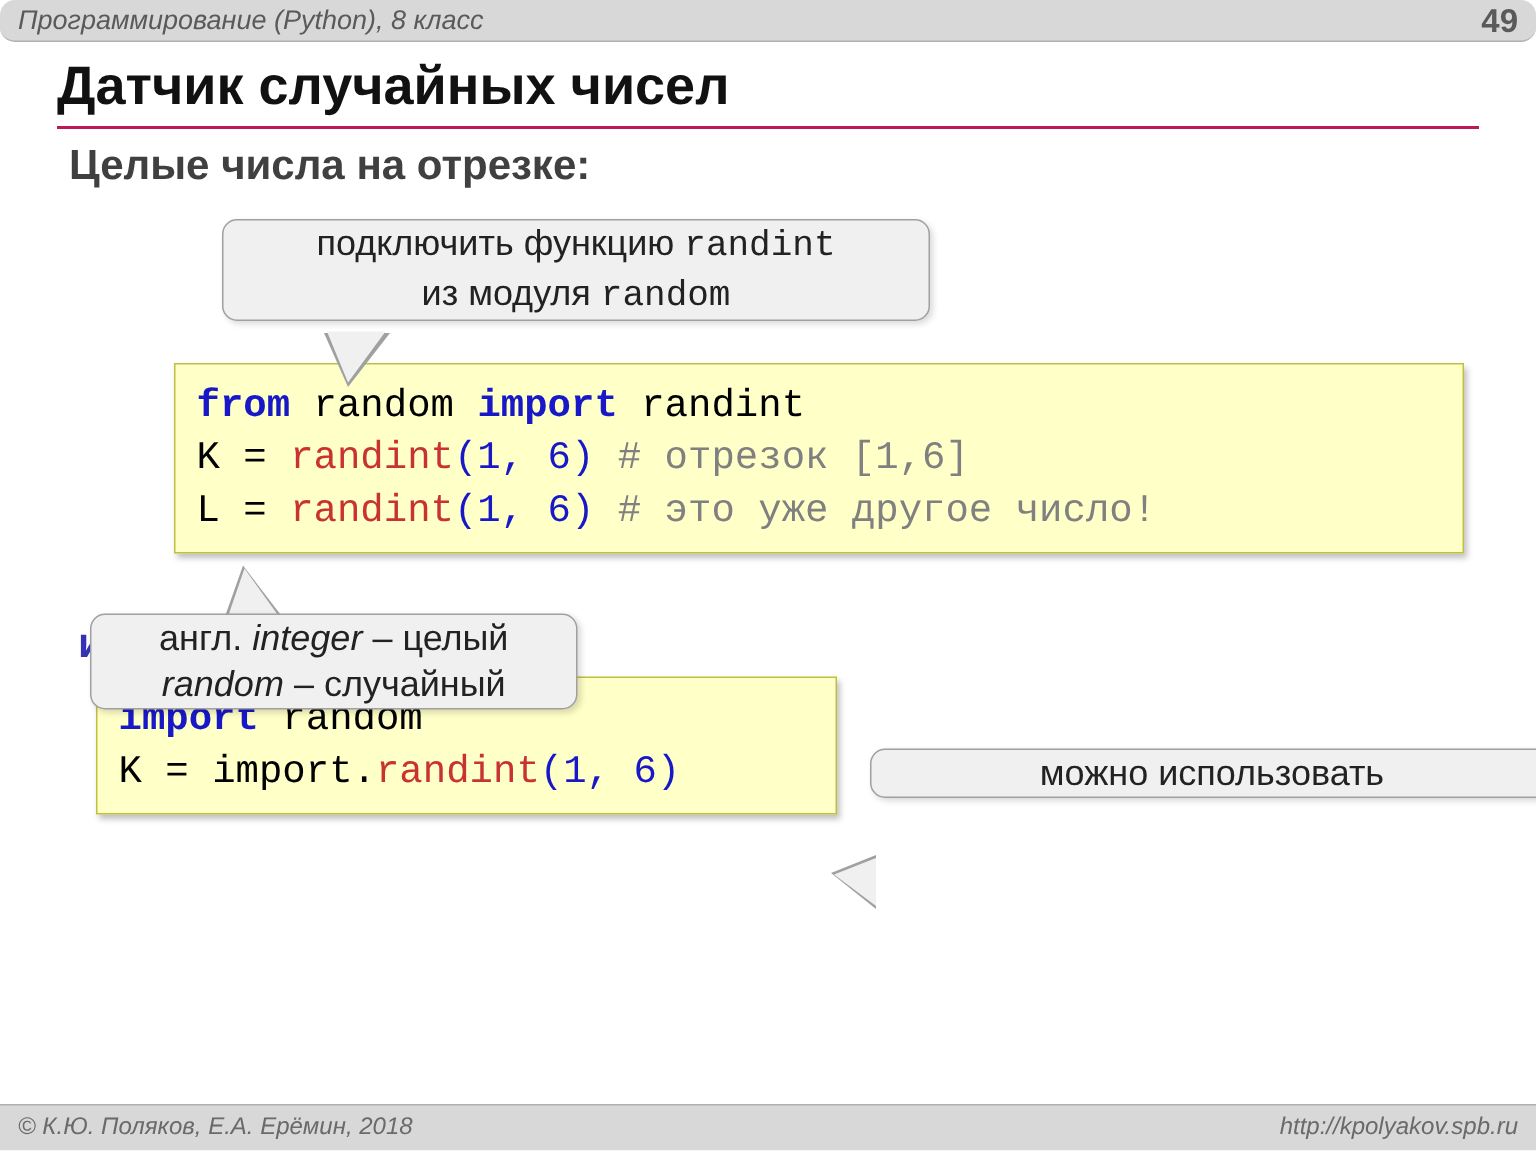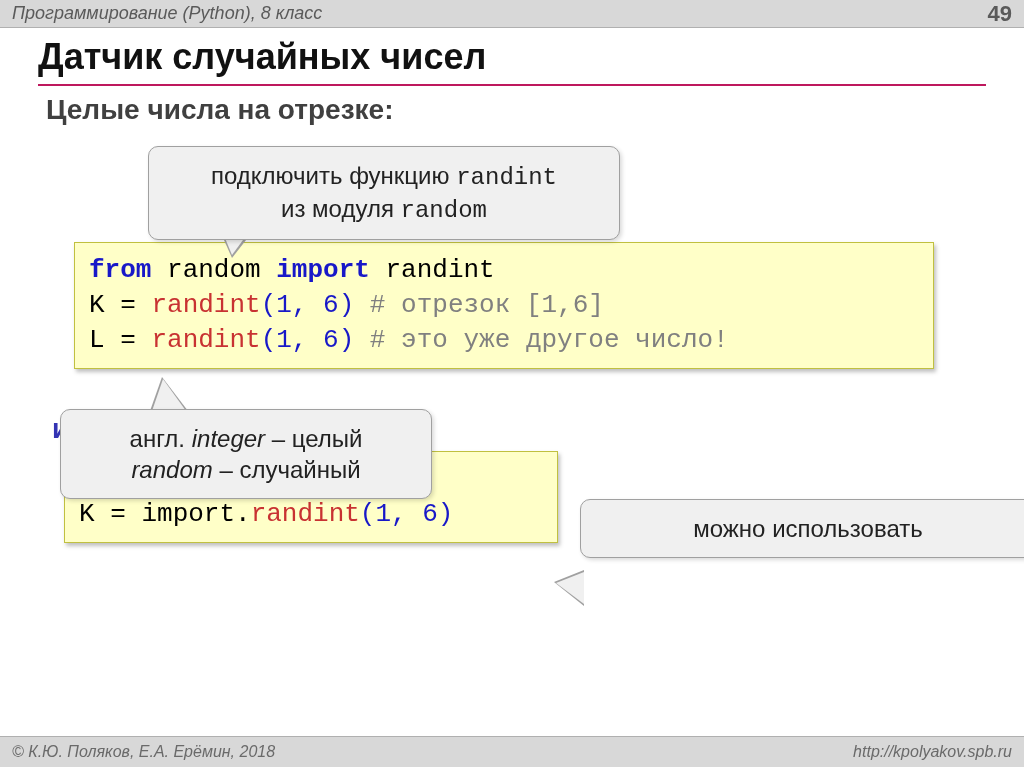--- a/index.html
+++ b/index.html
@@ -15,20 +15,21 @@
     height: 28px;
     background: #d8d8d8;
     border-bottom: 1px solid #b0b0b0;
     display: flex;
     justify-content: space-between;
     align-items: center;
     padding: 0 12px;
     font-size: 18px;
     font-style: italic;
     color: #5a5a5a;
+    border-radius: 10px;
   }
   .page-num {
     font-weight: bold;
     font-style: normal;
     font-size: 22px;
     color: #5a5a5a;
   }
   .content {
     padding: 8px 38px 0 38px;
   }
@@ -53,32 +54,32 @@
     color: #3333b3;
     margin-top: 44px;
     margin-left: 14px;
     margin-bottom: 6px;
   }
   .callout {
     position: absolute;
     background: #f0f0f0;
     border: 1px solid #a0a0a0;
     border-radius: 10px;
-    padding: 13px 18px;
+    padding: 0 18px;
     font-size: 24px;
     color: #222;
     text-align: center;
     line-height: 1.3;
     box-shadow: 2px 2px 4px rgba(0,0,0,0.15);
   }
   .callout .mono { font-family: "Courier New", monospace; }
   .callout .ital { font-style: italic; }
   
   .callout1 { left: 148px; top: 146px; width: 472px; }
-  .callout2 { left: 60px; top: 409px; width: 372px; }
+  .callout2 { left: 60px; top: 409px; width: 325px; }
   .callout3 { left: 580px; top: 499px; width: 456px; }
 
   .tail {
     position: absolute;
     width: 0; height: 0;
   }
   
   .tail1-border {
     left: 216px; top: 222px;
     border-left: 16px solid transparent;
@@ -122,21 +123,21 @@
     background: #ffffc8;
     border: 1px solid #c0c040;
     box-shadow: 2px 3px 4px rgba(0,0,0,0.25);
     font-family: "Courier New", monospace;
     font-size: 26px;
     line-height: 1.35;
     padding: 10px 14px;
     white-space: pre;
     color: #000;
   }
-  .codebox1 { margin-left: 36px; margin-top: 116px; width: 860px; }
+  .codebox1 { margin-left: 78px; margin-top: 116px; width: 860px; }
   .codebox2 { margin-left: 26px; width: 494px; }
 
   .kw { color: #1818c8; font-weight: bold; }
   .fn { color: #c83232; }
   .num { color: #1818c8; }
   .cm { color: #808080; }
 
   .footer {
     position: absolute;
     left: 0; right: 0; bottom: 0;

